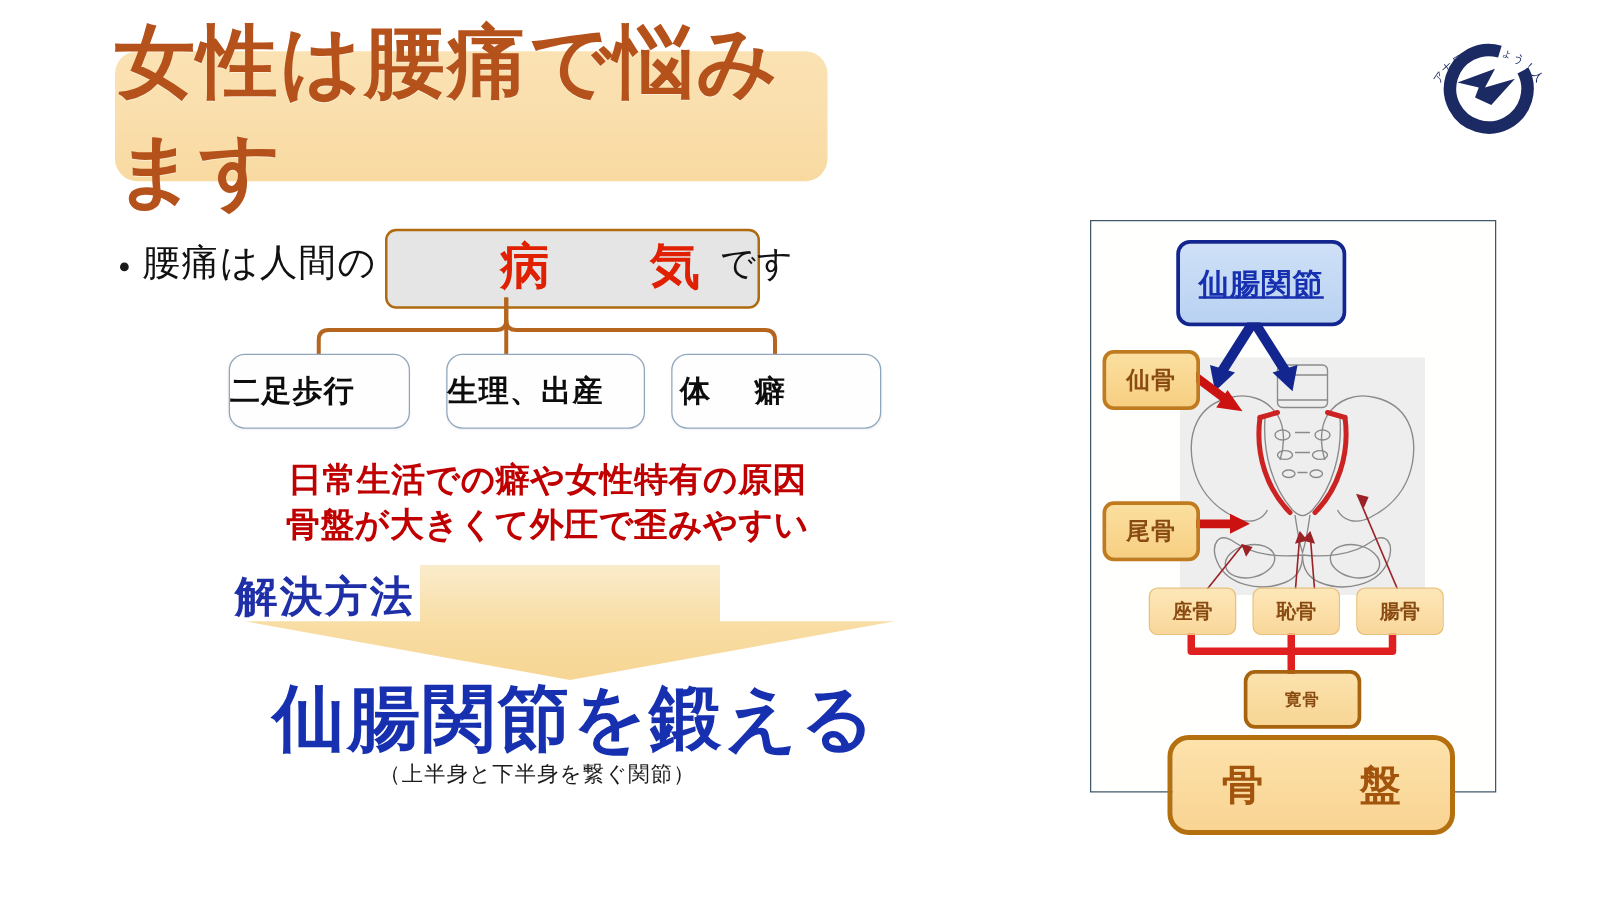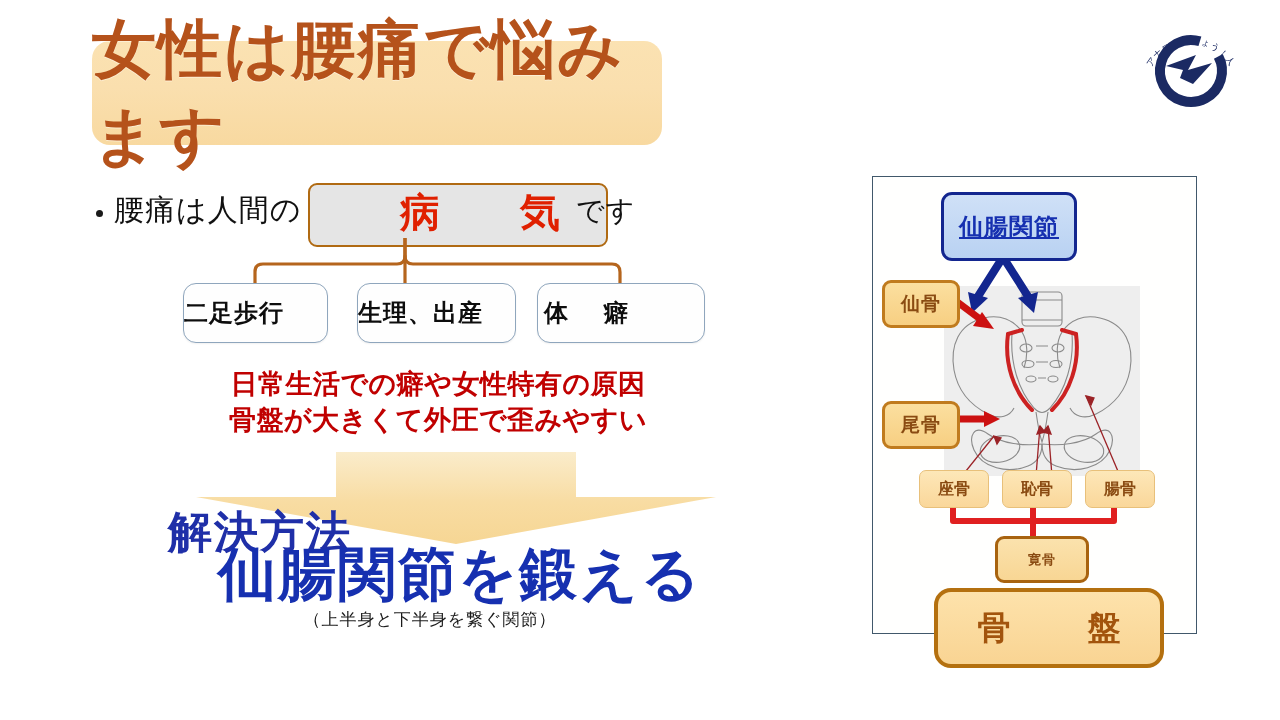--- a/index.html
+++ b/index.html
@@ -80,24 +80,23 @@
     font-size:27px;font-weight:bold;color:#c00000;letter-spacing:.5px;
     font-family:"DejaVu Sans","Liberation Sans",sans-serif;
   }
   #reason0{top:366px;}
   #reason1{top:402px;}
 
   
   .arrow-wrap{position:absolute;left:196px;top:452px;width:520px;height:92px;}
   .arrow-label{
     position:absolute;left:0;top:455px;width:520px;text-align:center;
-    font-size:44px;font-weight:bold;color:#1f2fa8;letter-spacing:2px;
+    font-size:34px;font-weight:bold;color:#1f2fa8;letter-spacing:2px;
     font-family:"DejaVu Sans","Liberation Sans",sans-serif;
     text-shadow:0 1px 1px rgba(255,255,255,.7);
-    margin-top:48px;
   }
 
   
   .conclusion{
     position:absolute;left:150px;top:536px;width:620px;text-align:center;
     font-size:58px;font-weight:bold;color:#1630b0;letter-spacing:2px;
     font-family:"DejaVu Sans","Liberation Sans",sans-serif;
   }
   .conclusion-note{
     position:absolute;left:150px;top:608px;width:560px;text-align:center;

